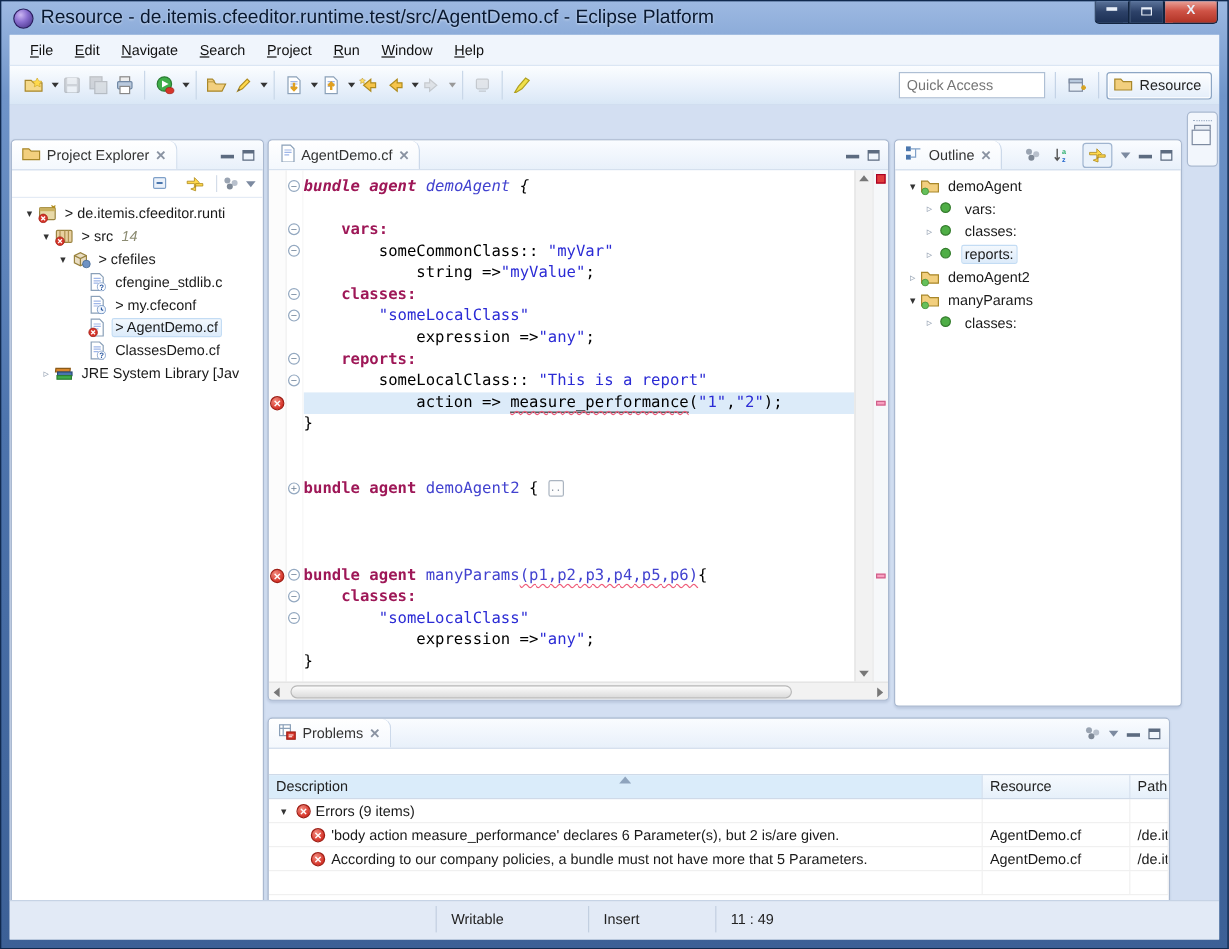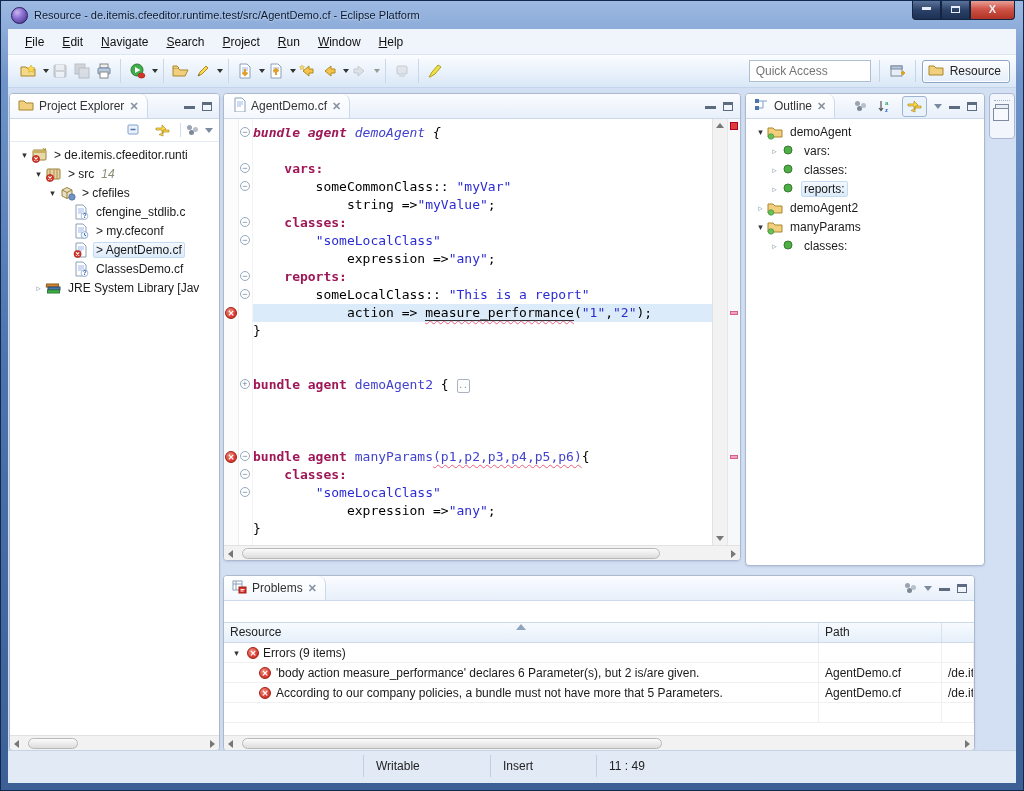--- a/index.html
+++ b/index.html
@@ -7,21 +7,21 @@
   body { position:relative; overflow:hidden; background:#16335f; }
 
   
   .frame { position:absolute; inset:0;
     background:linear-gradient(180deg,#9db9e2 0%,#6f94c9 10%,#4d74ad 45%,#3c6096 100%);
     border:1px solid #10294e; }
   .titlebar { position:absolute; left:0; top:0; right:0; height:28px; display:flex; align-items:center; }
   .title-ico { width:17px; height:17px; margin:0 6px 0 10px; border-radius:50%;
     background:radial-gradient(circle at 35% 30%, #cbb6f2 0%, #8a6fd0 40%, #3d2a7e 100%);
     border:1px solid #2a1d5e; }
-  .title-text { font-size:11px; color:#081830; text-shadow:0 1px 2px rgba(255,255,255,.55); }
+  .title-text { font-size:16px; color:#081830; text-shadow:0 1px 2px rgba(255,255,255,.55); }
   .winbtns { position:absolute; right:8px; top:0; display:flex; }
   .winbtn { width:29px; height:19px; border:1px solid #12243f; border-top:none;
     background:linear-gradient(180deg,#5a7299 0%,#2c4168 50%,#1c3054 100%);
     color:#e8eef8; font-size:11px; line-height:17px; text-align:center; }
   .winbtn.min { border-radius:0 0 0 4px; }
   .winbtn.close { width:45px; border-radius:0 0 4px 0;
     background:linear-gradient(180deg,#e8a097 0%,#cf5346 45%,#b03325 100%); font-weight:bold; }
   .winbtn .glyph { display:inline-block; }
   .maxglyph { display:inline-block; width:9px; height:7px; border:1px solid #e8eef8; border-top-width:2px; margin-top:5px; }
   .minglyph { display:inline-block; width:9px; height:3px; border-bottom:3px solid #e8eef8; margin-bottom:3px; }
@@ -51,21 +51,21 @@
   .quick-access { width:122px; height:22px; border:1px solid #aebfd4; background:#fff;
     font-size:12px; color:#888; padding:0 6px; font-family:"Liberation Sans",sans-serif; }
   .persp-sep { width:1px; height:22px; background:#c4d3e6; margin:0 6px; }
   .persp-btn { display:flex; align-items:center; gap:5px; font-size:12px; color:#222;
     border:1px solid #8da6c4; border-radius:3px; padding:2px 8px 2px 5px;
     background:linear-gradient(180deg,#fdfeff,#e4eefa); box-shadow:inset 0 0 0 1px #fff; }
 
   
   .workbench { position:absolute; left:0; right:0; top:59px; bottom:33px; background:#d3dff2; }
   .panel { position:absolute; background:#fff; border:1px solid #aab9d0; border-radius:4px; overflow:hidden;
-    box-shadow:0 1px 2px rgba(60,80,120,.15); }
+    box-shadow:0 1px 2px rgba(60,80,120,.15);margin-top:23px; }
   .tabrow { height:25px; background:linear-gradient(180deg,#fafcff 0%,#e8f0fa 100%);
     border-bottom:1px solid #ccd9ea; display:flex; align-items:stretch; position:relative; }
   .tab { display:flex; align-items:center; gap:5px; padding:0 8px; font-size:12px; color:#333;
     background:linear-gradient(180deg,#ffffff 0%,#f4f8fd 100%);
     border-right:1px solid #ccd9ea; border-radius:3px 8px 0 0; }
   .tab .close-x { color:#8a93a2; font-size:11px; font-weight:bold; }
   .view-ctrls { margin-left:auto; display:flex; align-items:center; gap:7px; padding-right:7px; }
   .ctrl-min { width:11px; height:5px; border-bottom:3px solid #5c6b80; }
   .ctrl-max { width:10px; height:9px; border:1px solid #5c6b80; border-top-width:3px; }
   .ctrl-menu { width:0; height:0; border-left:4px solid transparent; border-right:4px solid transparent;
@@ -655,20 +655,21 @@
                 <i></i>
                 <i></i>
               </span>
             <span class="ctrl-menu"></span>
             <span class="ctrl-min"></span>
             <span class="ctrl-max"></span>
           </div>
         </div>
         <div class="pr-table">
           <div class="pr-head">
+            <div class="cell desc">Description</div>
             <div class="cell">Resource</div>
             <div class="cell">Path</div>
             <span class="sort-arrow"></span>
           </div>
           <div id="pr-rows">
               <div class="pr-row group">
                 <div class="cell">
                   <span class="twisty">▾</span>
                   <span class="err-ico-s">✕</span>
                   <span>Errors (9 items)</span>

